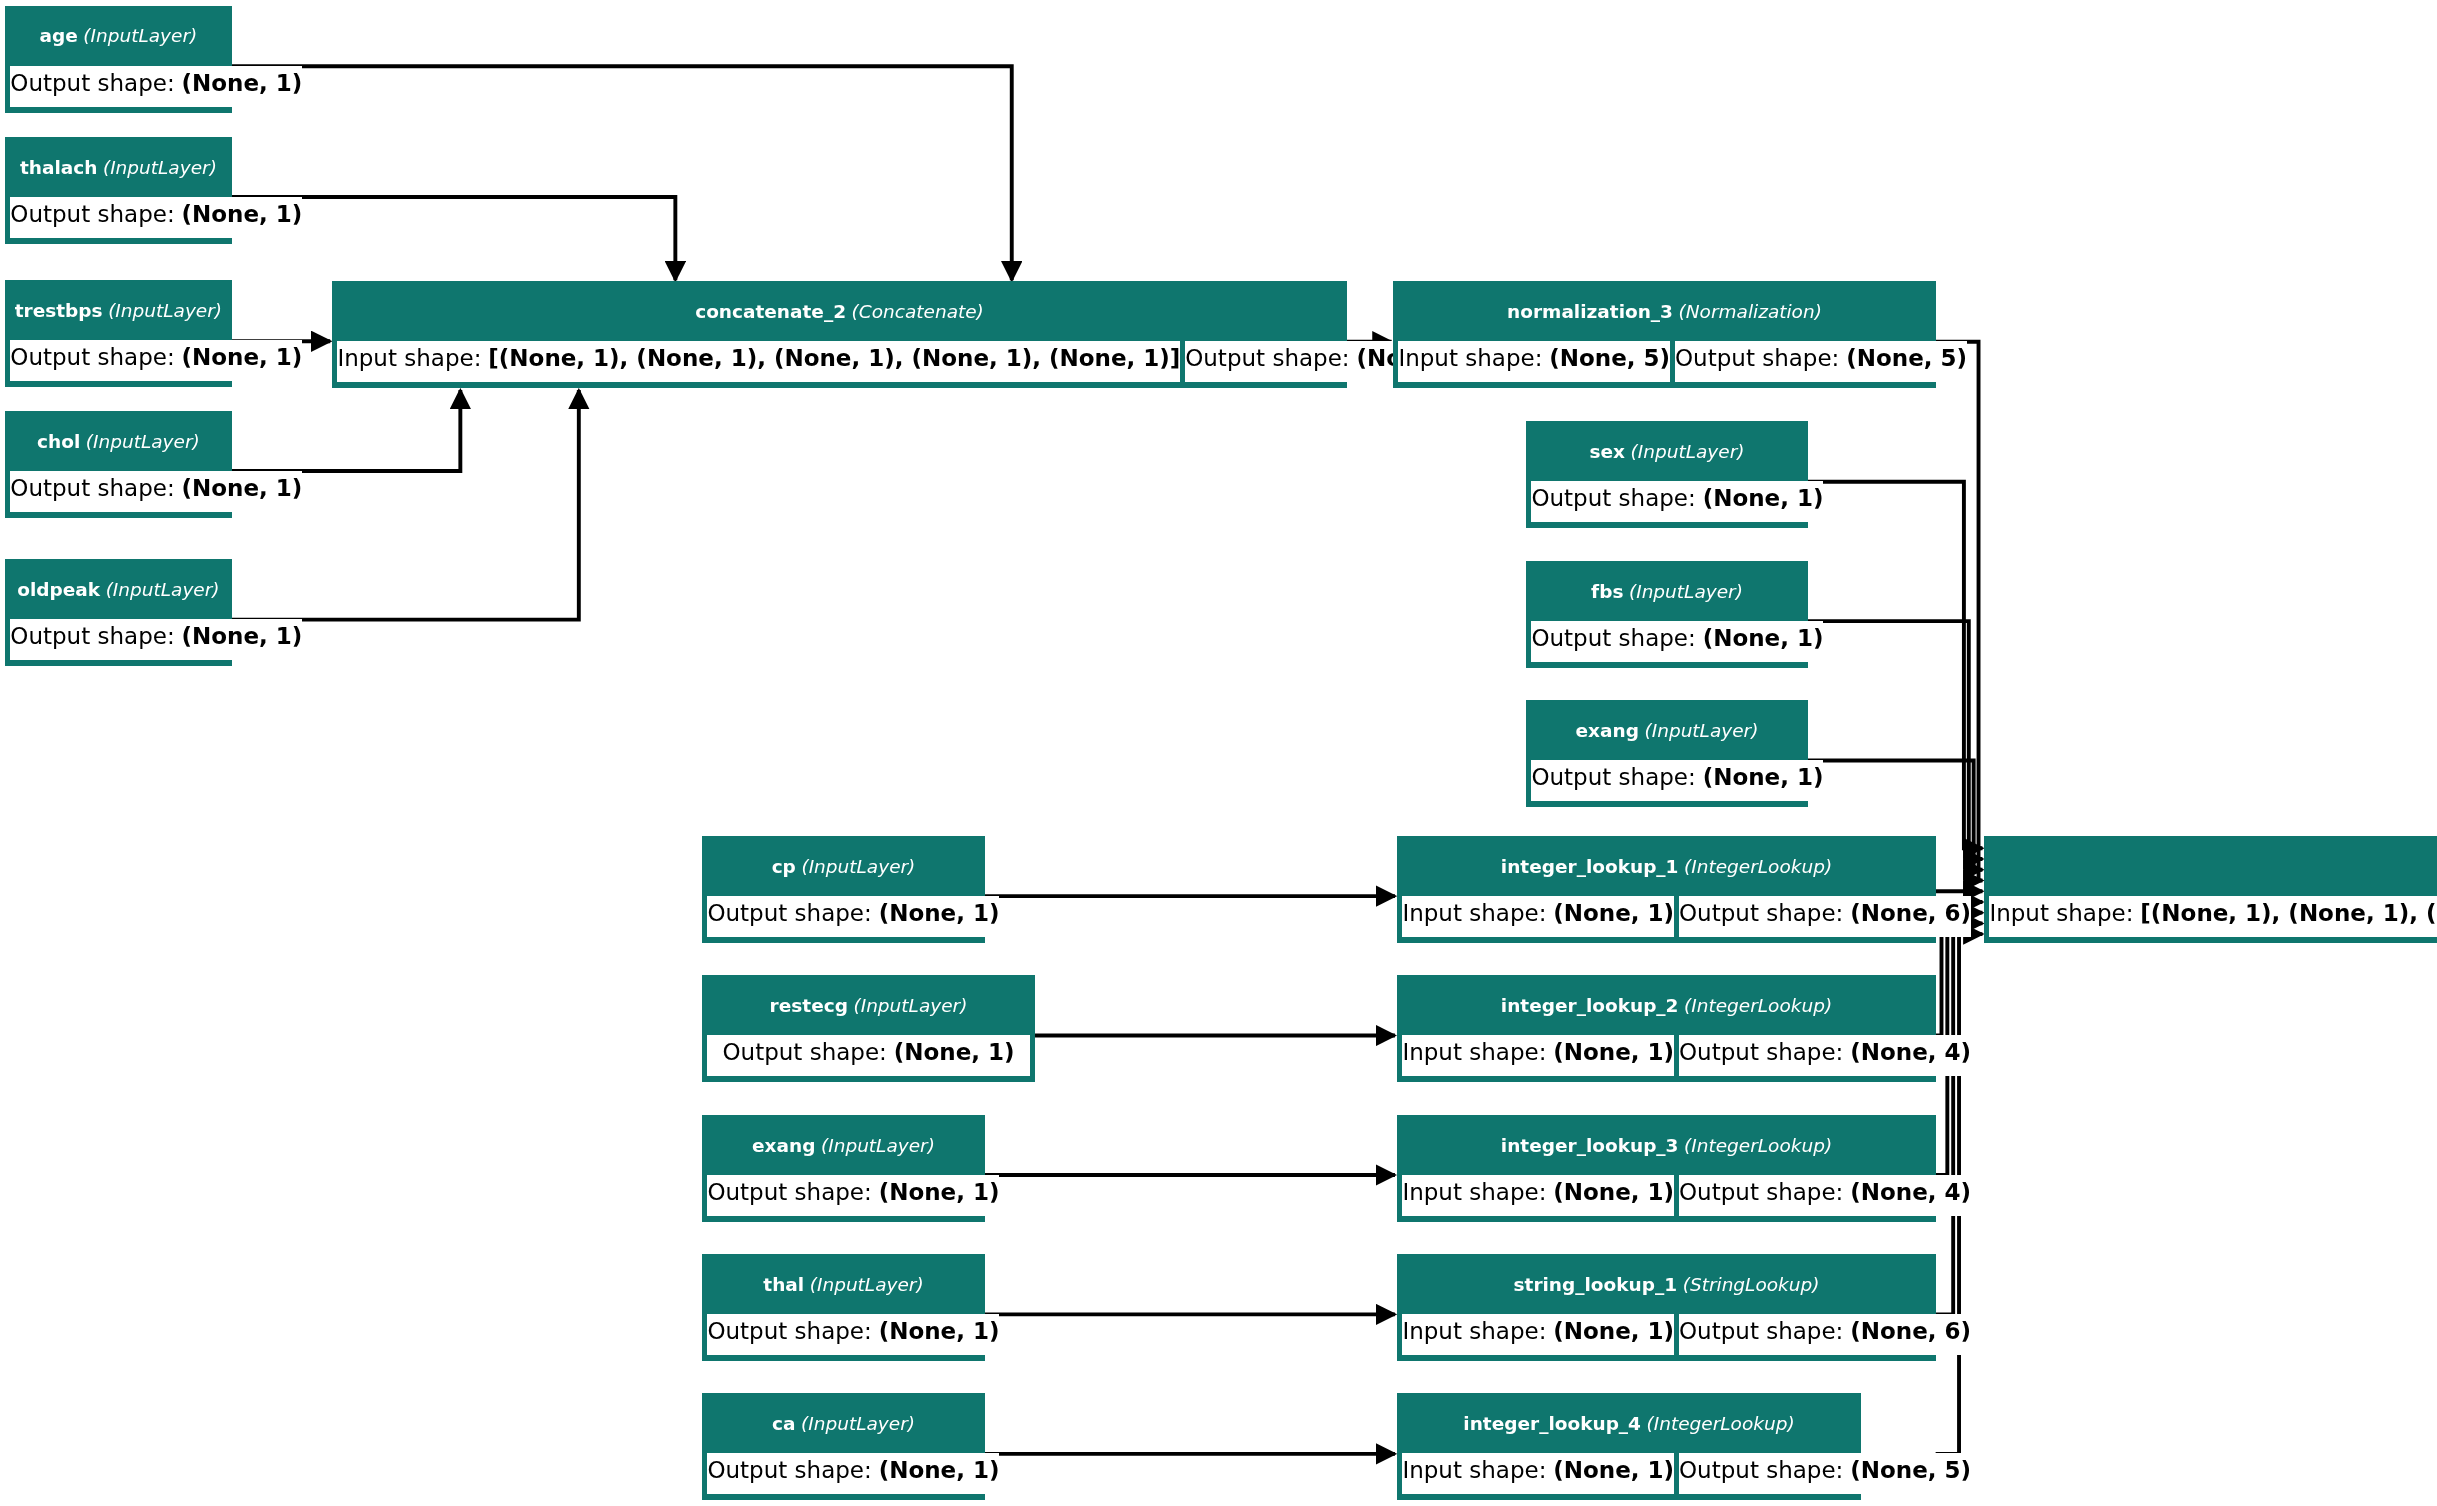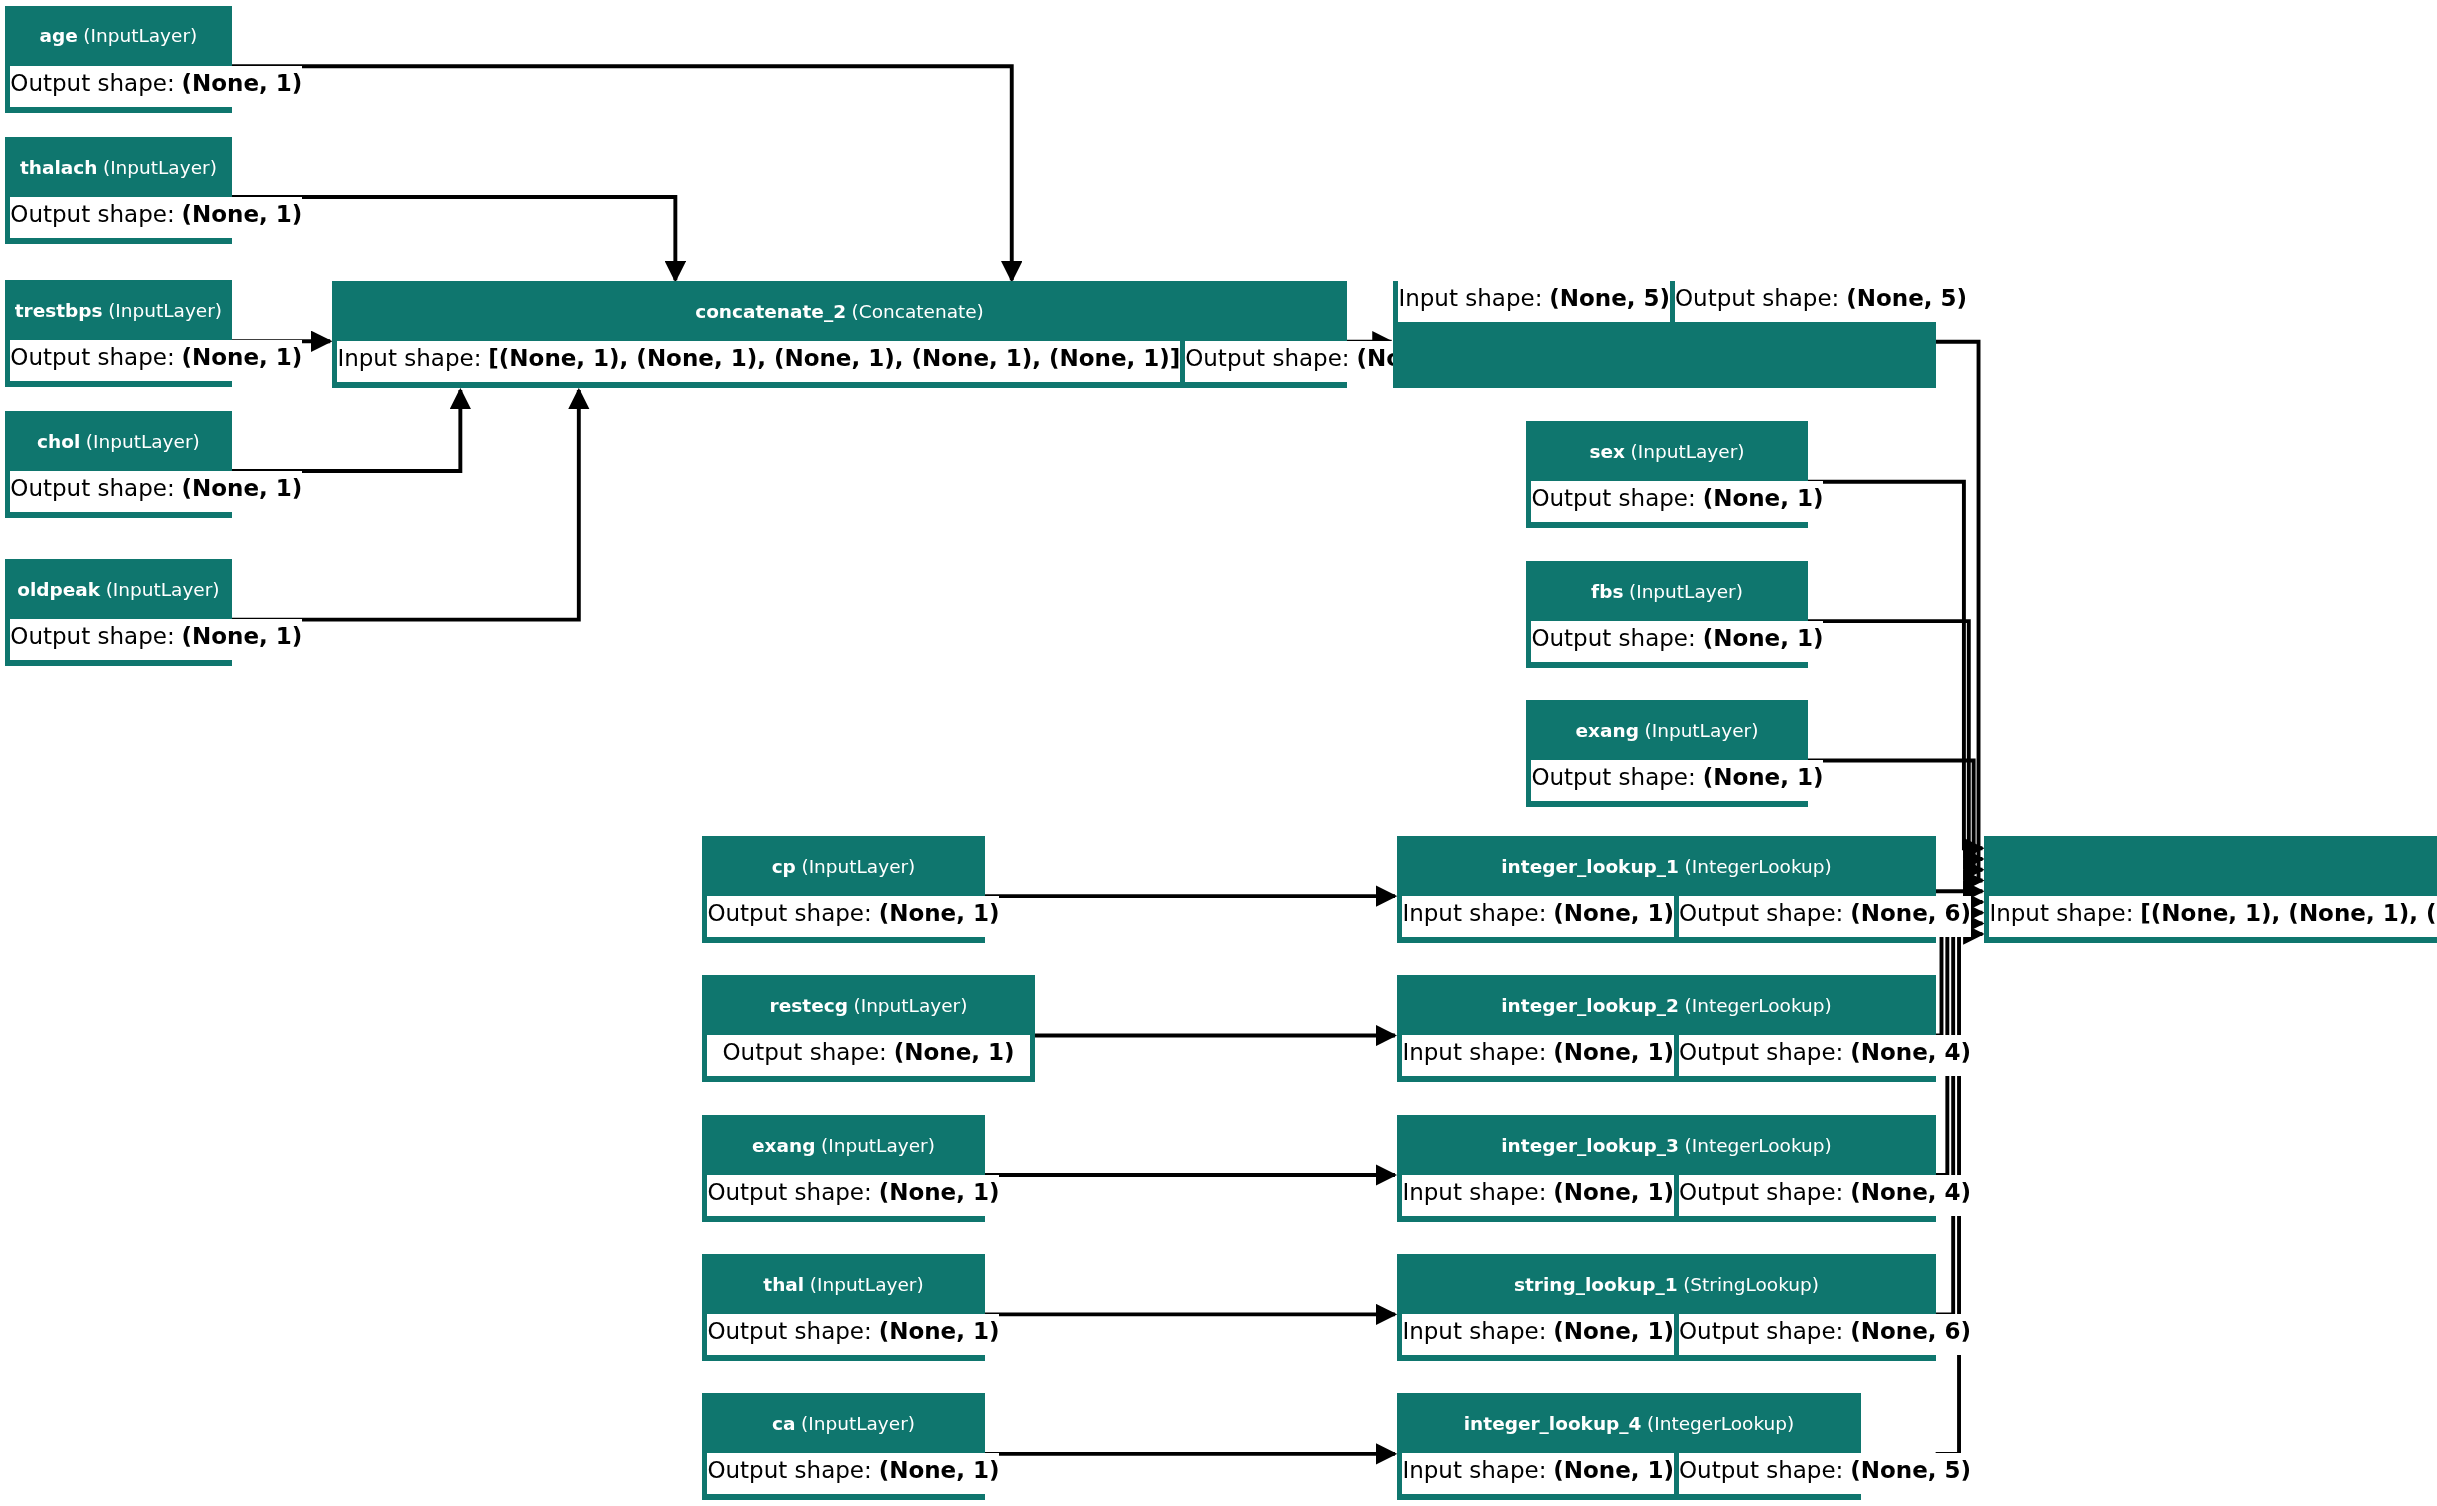--- a/index.html
+++ b/index.html
@@ -34,21 +34,21 @@
     background: #ffffff;
     color: #000000;
     flex: 1 1 auto;
     display: flex; align-items: center; justify-content: center;
     font-size: 23px;
     white-space: nowrap;
     padding-bottom: 6.8px;
     box-sizing: border-box;
   }
   .nm { font-weight: bold; margin-right: 0.30em; }
-  .tp { font-weight: normal; }
+  .tp { font-weight: normal; font-style: italic; }
   .lb { margin-right: 0.30em; }
   .vl { font-weight: bold; }
 </style>
 </head>
 <body>
 
 <div class="canvas">
 
   <svg class="edges" viewBox="0 0 7119 3089" xmlns="http://www.w3.org/2000/svg">
     <defs>
@@ -156,20 +156,24 @@
           <span class="vl">[(None, 1), (None, 1), (None, 1), (None, 1), (None, 1)]</span>
         </div>
       <div class="cell">
           <span class="lb">Output shape:</span>
           <span class="vl">(None, 5)</span>
         </div>
     </div>
   </div>
 
   <div class="node" style="left:1393px; top:281px; width:543px;">
+    <div class="hdr">
+        <span class="nm">normalization_3</span>
+        <span class="tp">(Normalization)</span>
+      </div>
     <div class="nodebody">
       <div class="cell" style="flex:0 0 256px;">
           <span class="lb">Input shape:</span>
           <span class="vl">(None, 5)</span>
         </div>
       <div class="cell">
           <span class="lb">Output shape:</span>
           <span class="vl">(None, 5)</span>
         </div>
     </div>

